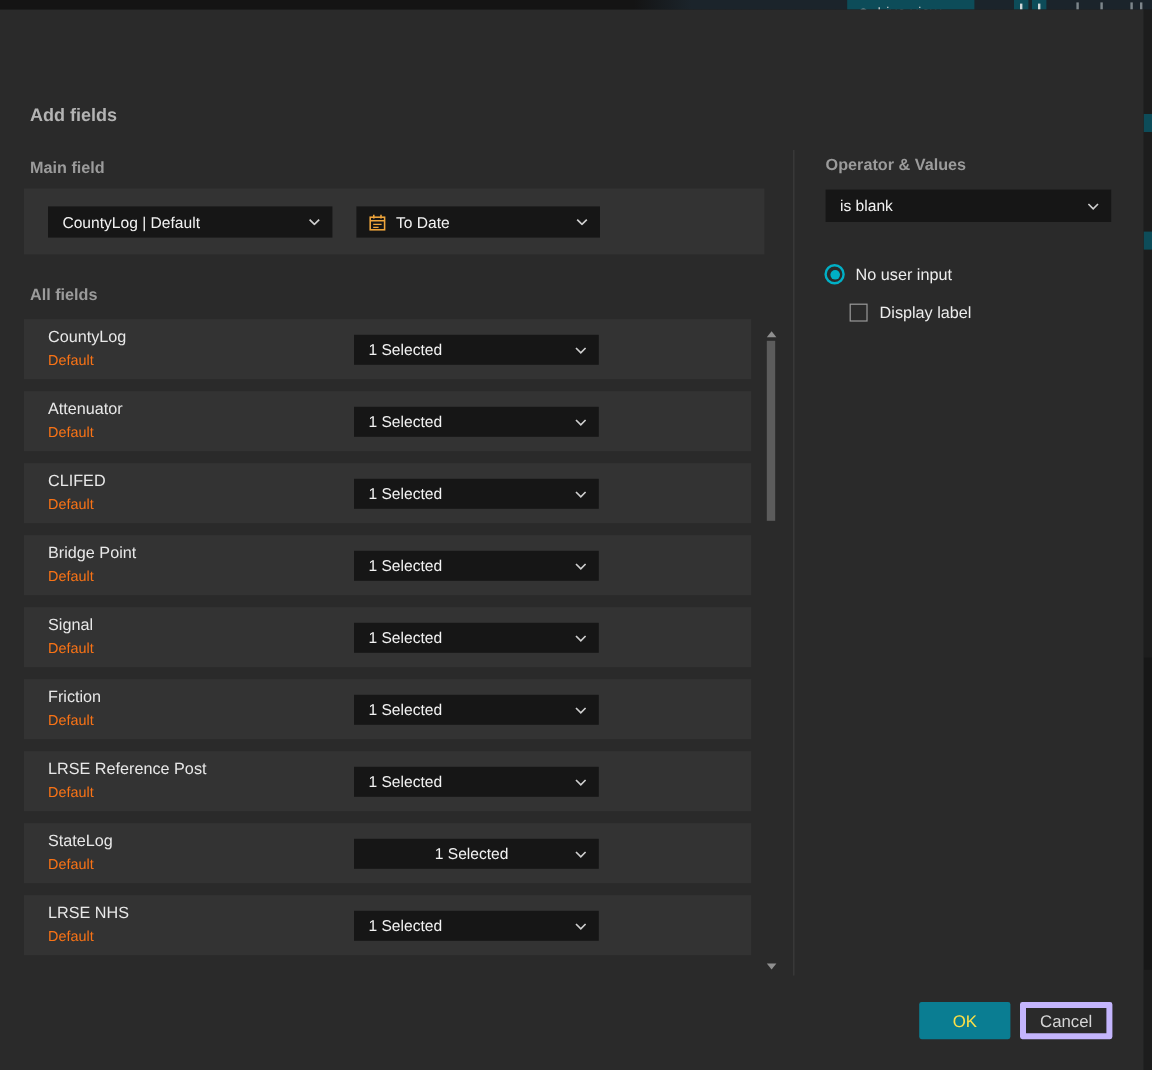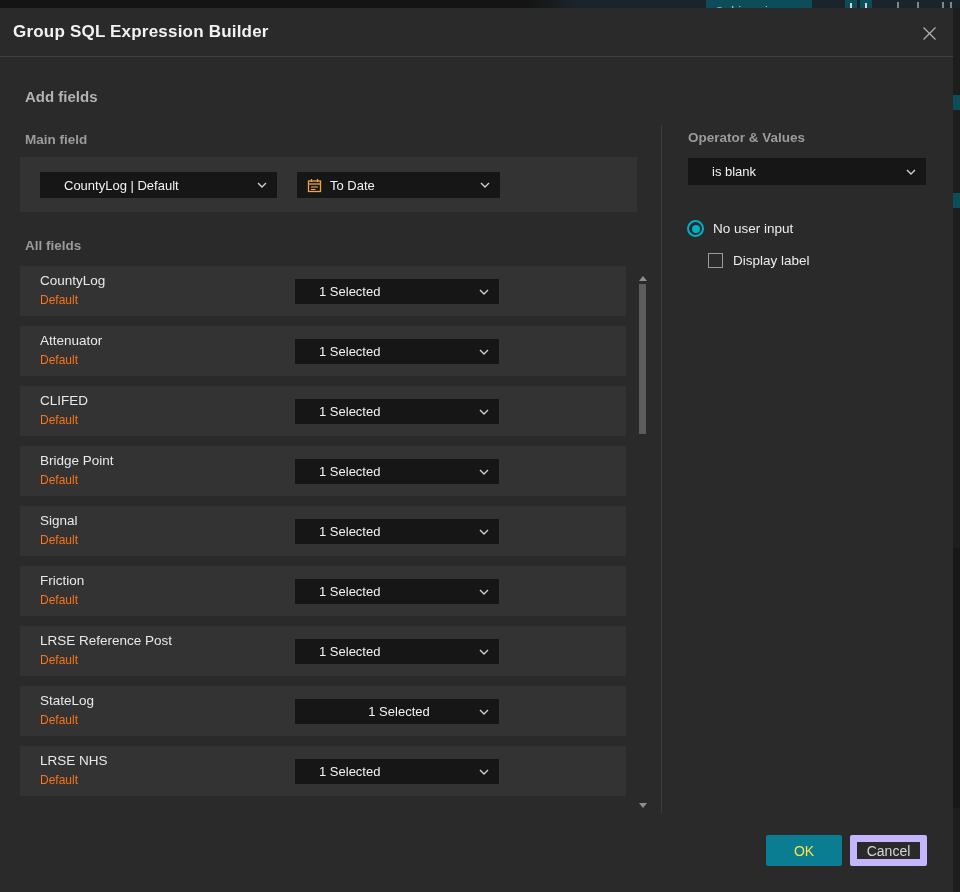--- a/index.html
+++ b/index.html
@@ -33,21 +33,21 @@
   .close-btn { position:absolute; right:13px; top:14px; width:22px; height:22px; display:flex;
                align-items:center; justify-content:center; cursor:pointer; }
 
   .h-add { position:absolute; left:25px; top:80px; font-size:15px; font-weight:bold; color:#b3b3b3; }
   .h-sec { position:absolute; font-size:13.5px; font-weight:bold; color:#9b9b9b; }
 
   .main-box { position:absolute; left:20px; top:149px; width:617px; height:55px; background:#333333; }
 
   .dd { background:#161616; display:flex; align-items:center; color:#f2f2f2; font-size:13px;
         cursor:pointer; }
-  .dd .dd-label { padding-left:24px; white-space:nowrap; overflow:hidden; flex:1; }
+  .dd .dd-label { padding-left:12px; white-space:nowrap; overflow:hidden; flex:1; }
   .dd .chev { margin-right:10px; flex:0 0 auto; display:flex; }
 
   .dd-main1 { position:absolute; left:20px; top:15px; width:237px; height:26px; }
   .dd-main2 { position:absolute; left:277px; top:15px; width:203px; height:26px; }
   .dd-main2 .cal { margin-left:10px; margin-right:8px; display:flex; flex:0 0 auto; }
   .dd-main2 .dd-label { padding-left:0; }
 
   .rows { position:absolute; left:0; top:0; }
   .field-row { position:absolute; left:20px; width:606px; height:50px; background:#333333; }
   .field-row .fname { position:absolute; left:20px; top:7px; font-size:13.5px; color:#e8e8e8; }
@@ -76,21 +76,21 @@
   .check-row { position:absolute; left:708px; top:245px; display:flex; align-items:center; }
   .checkbox { width:15px; height:15px; border:1px solid #9a9a9a; background:transparent; cursor:pointer;
               flex:0 0 auto; }
   .check-label { margin-left:10px; color:#ececec; font-size:13.5px; }
 
   
   .btn-ok { position:absolute; left:766px; top:827px; width:76px; height:31px; background:#0a7d92;
             color:#fde047; font-size:14px; border:none; border-radius:2px; cursor:pointer;
             font-family:"Liberation Sans", sans-serif; }
   .btn-cancel { position:absolute; left:850px; top:827px; width:77px; height:31px; background:transparent;
-            color:#d6d6d6; font-size:14px; border:7px solid #c4b5fd; border-radius:2px; cursor:pointer;
+            color:#d6d6d6; font-size:14px; border:5px solid #c4b5fd; border-radius:2px; cursor:pointer;
             font-family:"Liberation Sans", sans-serif; }
 </style>
 </head>
 <body>
 
 <div class="stage">
 
   <div class="top-strip">
     <div class="live-chip">
       <span class="live-dot"></span>
@@ -109,29 +109,20 @@
   </div>
 
   <div class="right-strip">
     <div class="teal-seg" style="top:87px;"></div>
     <div class="teal-seg" style="top:185px;"></div>
     <div class="dark-seg" style="top:540px; height:260px;"></div>
   </div>
 
   <div class="dialog">
 
-    <div class="title-bar">
-      <span class="title">Group SQL Expression Builder</span>
-      <span class="close-btn">
-        <svg width="15" height="15" viewBox="0 0 15 15">
-          <line x1="1.5" y1="1.5" x2="13.5" y2="13.5" stroke="#b0b0b0" stroke-width="1.3"></line>
-          <line x1="13.5" y1="1.5" x2="1.5" y2="13.5" stroke="#b0b0b0" stroke-width="1.3"></line>
-        </svg>
-      </span>
-    </div>
 
     <div class="h-add">Add fields</div>
 
     <div class="h-sec" style="left:25px; top:124px;">Main field</div>
 
     <div class="main-box">
       <div class="dd dd-main1">
         <span class="dd-label">CountyLog | Default</span>
         <span class="chev">
           <svg width="10" height="6" viewBox="0 0 10 6">

